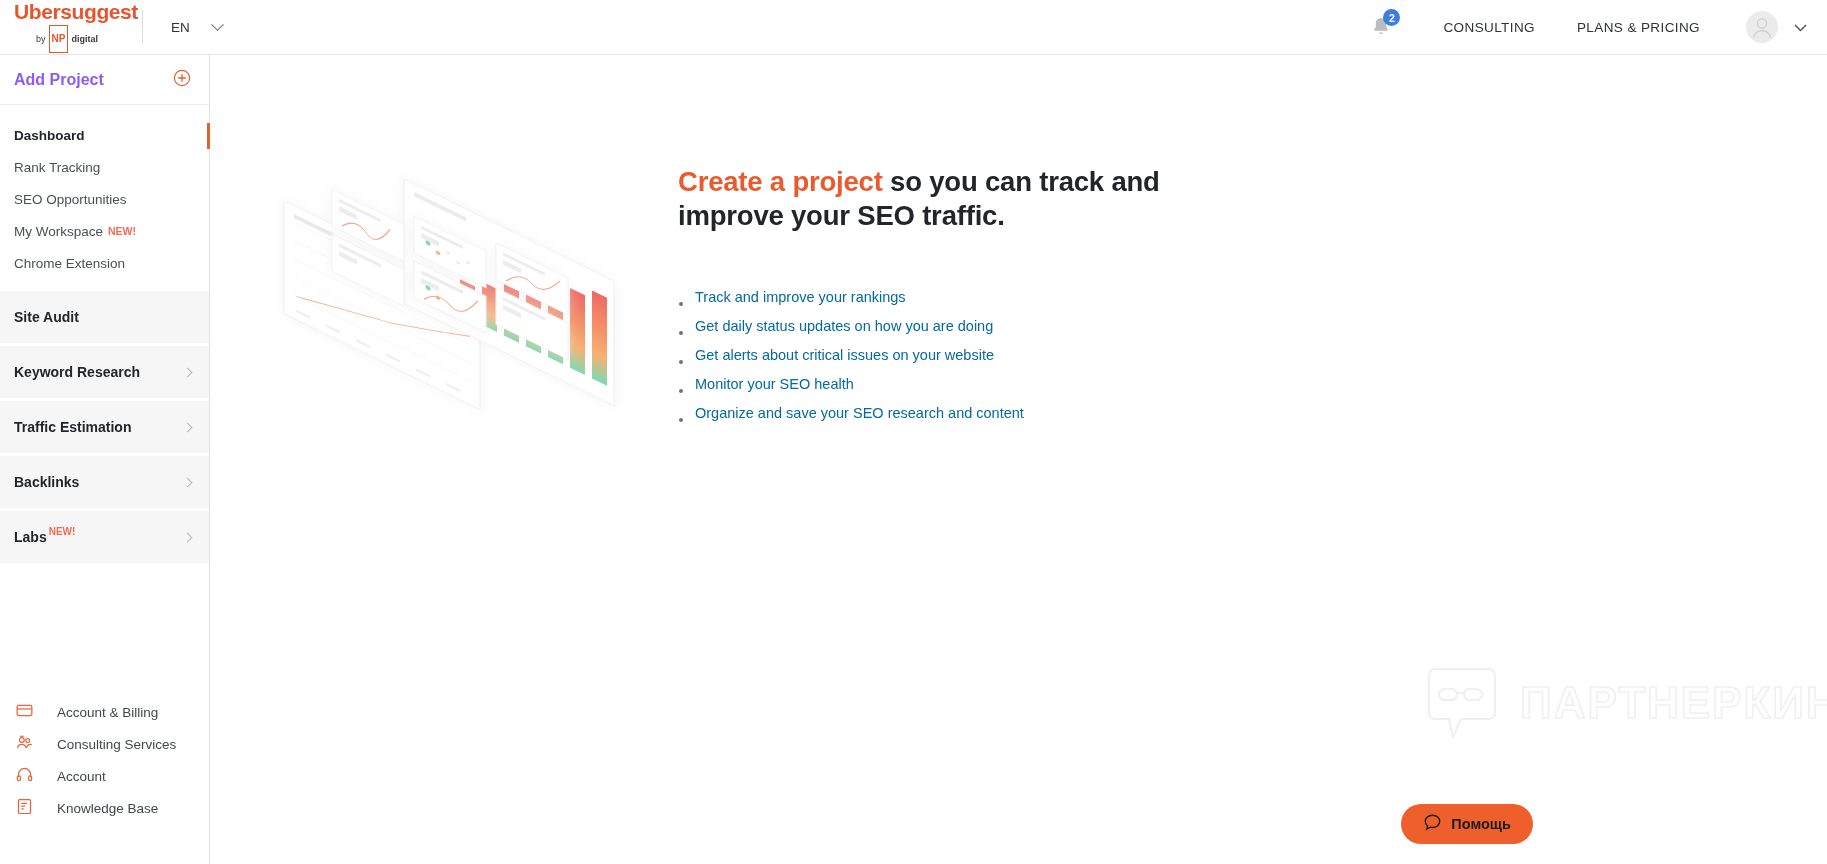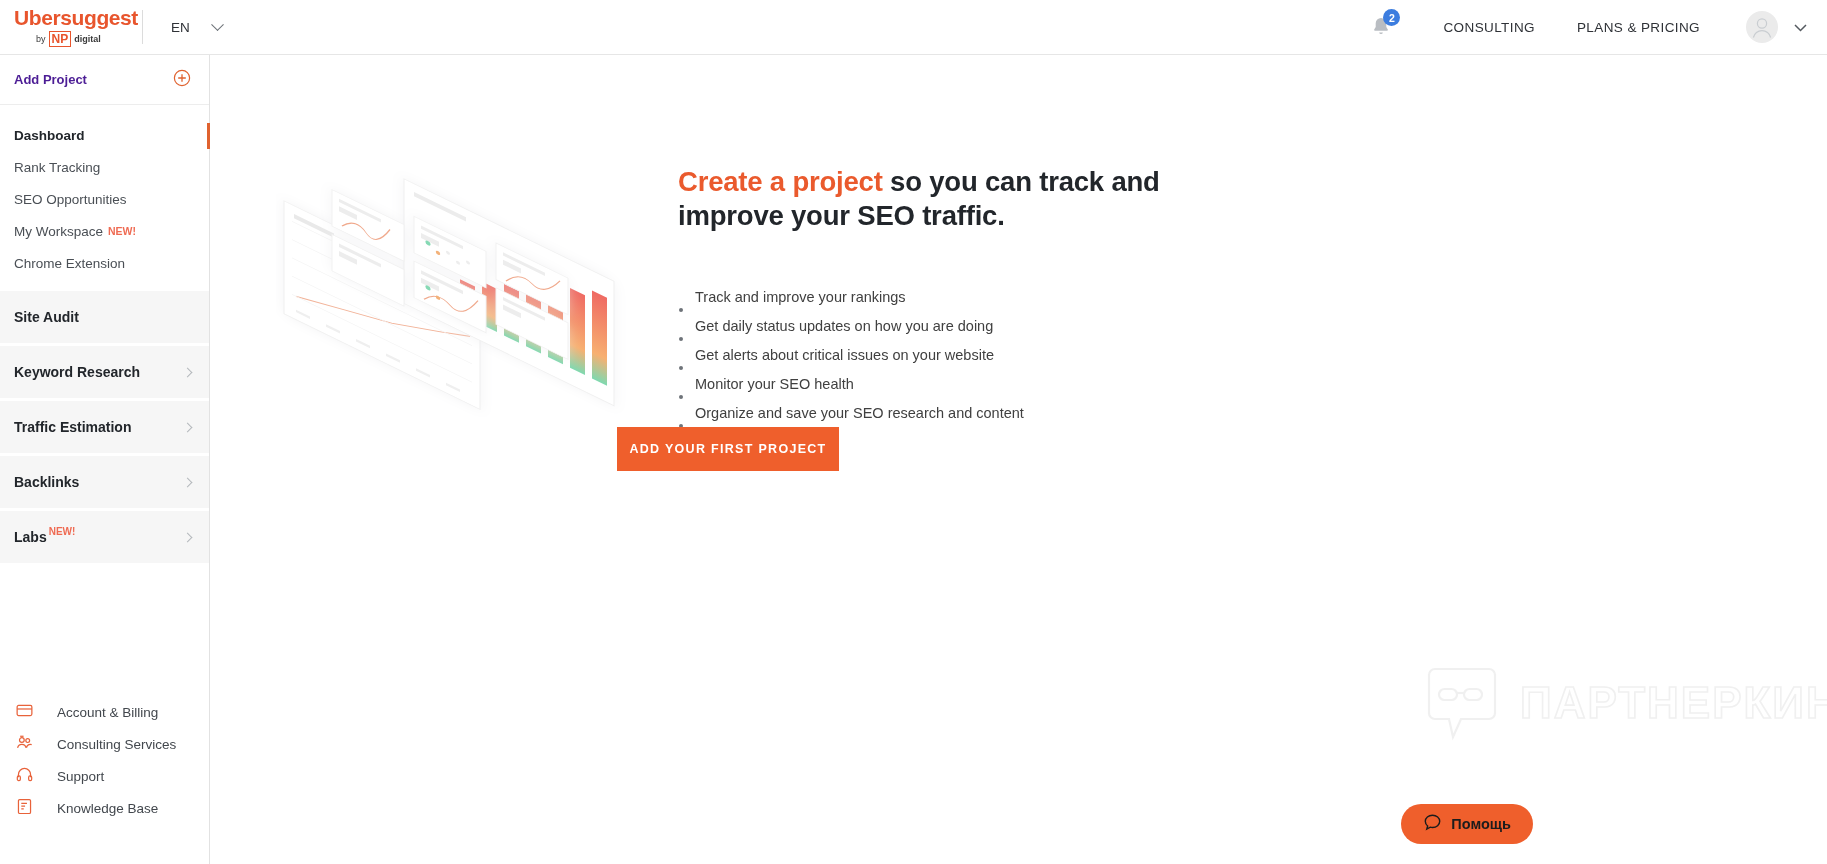--- a/index.html
+++ b/index.html
@@ -23,22 +23,22 @@
   .logo-word {
     font-size: 21px; font-weight: bold; color: #e8552d;
     letter-spacing: -0.4px; line-height: 1.05;
   }
   .logo-sub {
     display: flex; align-items: center; gap: 3px;
     font-size: 9px; color: #3a3a3a; margin-top: 2px; padding-left: 22px;
   }
   .np-box {
     border: 1px solid #e8552d; color: #e8552d;
-    font-size: 12px; font-weight: bold;
-    padding: 1px 2px; line-height: 1;
+    font-size: 10px; font-weight: bold;
+    padding: 8px 2px; line-height: 1;
   }
   .logo-sub .dig { font-weight: bold; font-size: 9px; color:#3a3a3a; }
   .hdr-divider { width: 1px; height: 34px; background: #dcdcdc; margin-left: 2px; }
   .lang {
     display: flex; align-items: center; gap: 23px;
     margin-left: 28px; font-size: 13.5px; color: #2f3237; font-weight: 500;
     cursor: pointer;
   }
   .chev-dn {
     width: 9px; height: 9px; border-right: 1.6px solid #6d7278;
@@ -71,21 +71,21 @@
     position: absolute; top: 55px; left: 0;
     width: 210px; height: 809px;
     background: #ffffff;
     border-right: 1px solid #e2e2e2;
   }
   .add-project {
     height: 50px; display: flex; align-items: center;
     padding: 0 18px 0 14px; border-bottom: 1px solid #ededed;
     cursor: pointer;
   }
-  .add-project .ap-label { font-size: 13px; font-weight: bold; color: #4c1d95; }
+  .add-project .ap-label { font-size: 16px; font-weight: bold; color: #8b5cf6; }
   .plus-icon { margin-left: auto; }
 
   .nav-group { padding: 14px 0 12px 0; background: #ffffff; }
   .nav-item {
     height: 32px; display: flex; align-items: center;
     padding-left: 14px; font-size: 13.5px; color: #4a4f55;
     cursor: pointer; position: relative;
   }
   .nav-item.active { font-weight: bold; color: #22262b; }
   .nav-item .newbadge {
@@ -122,22 +122,22 @@
   .main { position: absolute; top: 55px; left: 211px; right: 0; bottom: 0; background: #fff; }
   .hero { position: absolute; left: 65px; top: 95px; width: 420px; height: 290px; }
   .headline {
     position: absolute; left: 467px; top: 110px; width: 560px;
     font-size: 27.5px; font-weight: bold; color: #22262b;
     line-height: 1.25; letter-spacing: -0.2px;
   }
   .headline .hl-accent { color: #ea5a2d; }
   .bullets { position: absolute; left: 468px; top: 228px; }
   .bullet {
-    display: flex; align-items: flex-end; gap: 12px;
-    font-size: 14.5px; color: #404040; height: 29px; line-height: 29px;
+    display: flex; align-items: center; gap: 12px;
+    font-size: 14.5px; color: #0369a1; height: 29px; line-height: 29px;
   }
   .dot { width: 4px; height: 4px; border-radius: 50%; background: #6e7379; margin-top: 12px; flex: none; }
   .cta {
     position: absolute; left: 406px; top: 372px;
     background: #ef5f2c; color: #fff; border: none;
     width: 222px; height: 44px; font-size: 12.5px; font-weight: bold;
     letter-spacing: 1.3px; cursor: pointer;
     font-family: "Liberation Sans", sans-serif;
   }
 
@@ -279,21 +279,21 @@
         <span>Consulting Services</span>
       </div>
       <div class="foot-item">
         <span>
           <svg width="17" height="17" viewBox="0 0 18 18">
             <path d="M2.6 12V9a6.4 6.4 0 0 1 12.8 0v3" fill="none" stroke="#e8623a" stroke-width="1.3"></path>
             <rect x="1.4" y="10.4" width="3.2" height="5" rx="1.4" fill="none" stroke="#e8623a" stroke-width="1.3"></rect>
             <rect x="13.4" y="10.4" width="3.2" height="5" rx="1.4" fill="none" stroke="#e8623a" stroke-width="1.3"></rect>
           </svg>
         </span>
-        <span>Support</span>
+        <span>Account</span>
       </div>
       <div class="foot-item">
         <span>
           <svg width="17" height="17" viewBox="0 0 18 18">
             <rect x="2.6" y="1.6" width="12.8" height="14.8" rx="1.3" fill="none" stroke="#e8623a" stroke-width="1.3"></rect>
             <path d="M5.6 5.6h6M5.6 8.6h4M5.6 11.6h2.6" stroke="#e8623a" stroke-width="1.3"></path>
           </svg>
         </span>
         <span>Knowledge Base</span>
       </div>
@@ -419,21 +419,20 @@
       <div class="bullet">
         <span class="dot"></span>
         <span>Monitor your SEO health</span>
       </div>
       <div class="bullet">
         <span class="dot"></span>
         <span>Organize and save your SEO research and content</span>
       </div>
     </div>
 
-    <button class="cta">ADD YOUR FIRST PROJECT</button>
 
     <div class="watermark">
       <svg width="76" height="76" viewBox="0 0 76 76">
         <path d="M5 10a6 6 0 0 1 6-6h54a6 6 0 0 1 6 6v38a6 6 0 0 1-6 6H37l-8 18-4-18H11a6 6 0 0 1-6-6z" fill="none" stroke="#f0f0f0" stroke-width="2.2"></path>
         <rect x="15" y="24" width="18" height="11" rx="5.5" fill="none" stroke="#f0f0f0" stroke-width="2.2"></rect>
         <rect x="40" y="24" width="18" height="11" rx="5.5" fill="none" stroke="#f0f0f0" stroke-width="2.2"></rect>
         <path d="M33 28h7" stroke="#f0f0f0" stroke-width="2.2"></path>
       </svg>
       <span class="wm-text">ПАРТНЕРКИН</span>
     </div>

